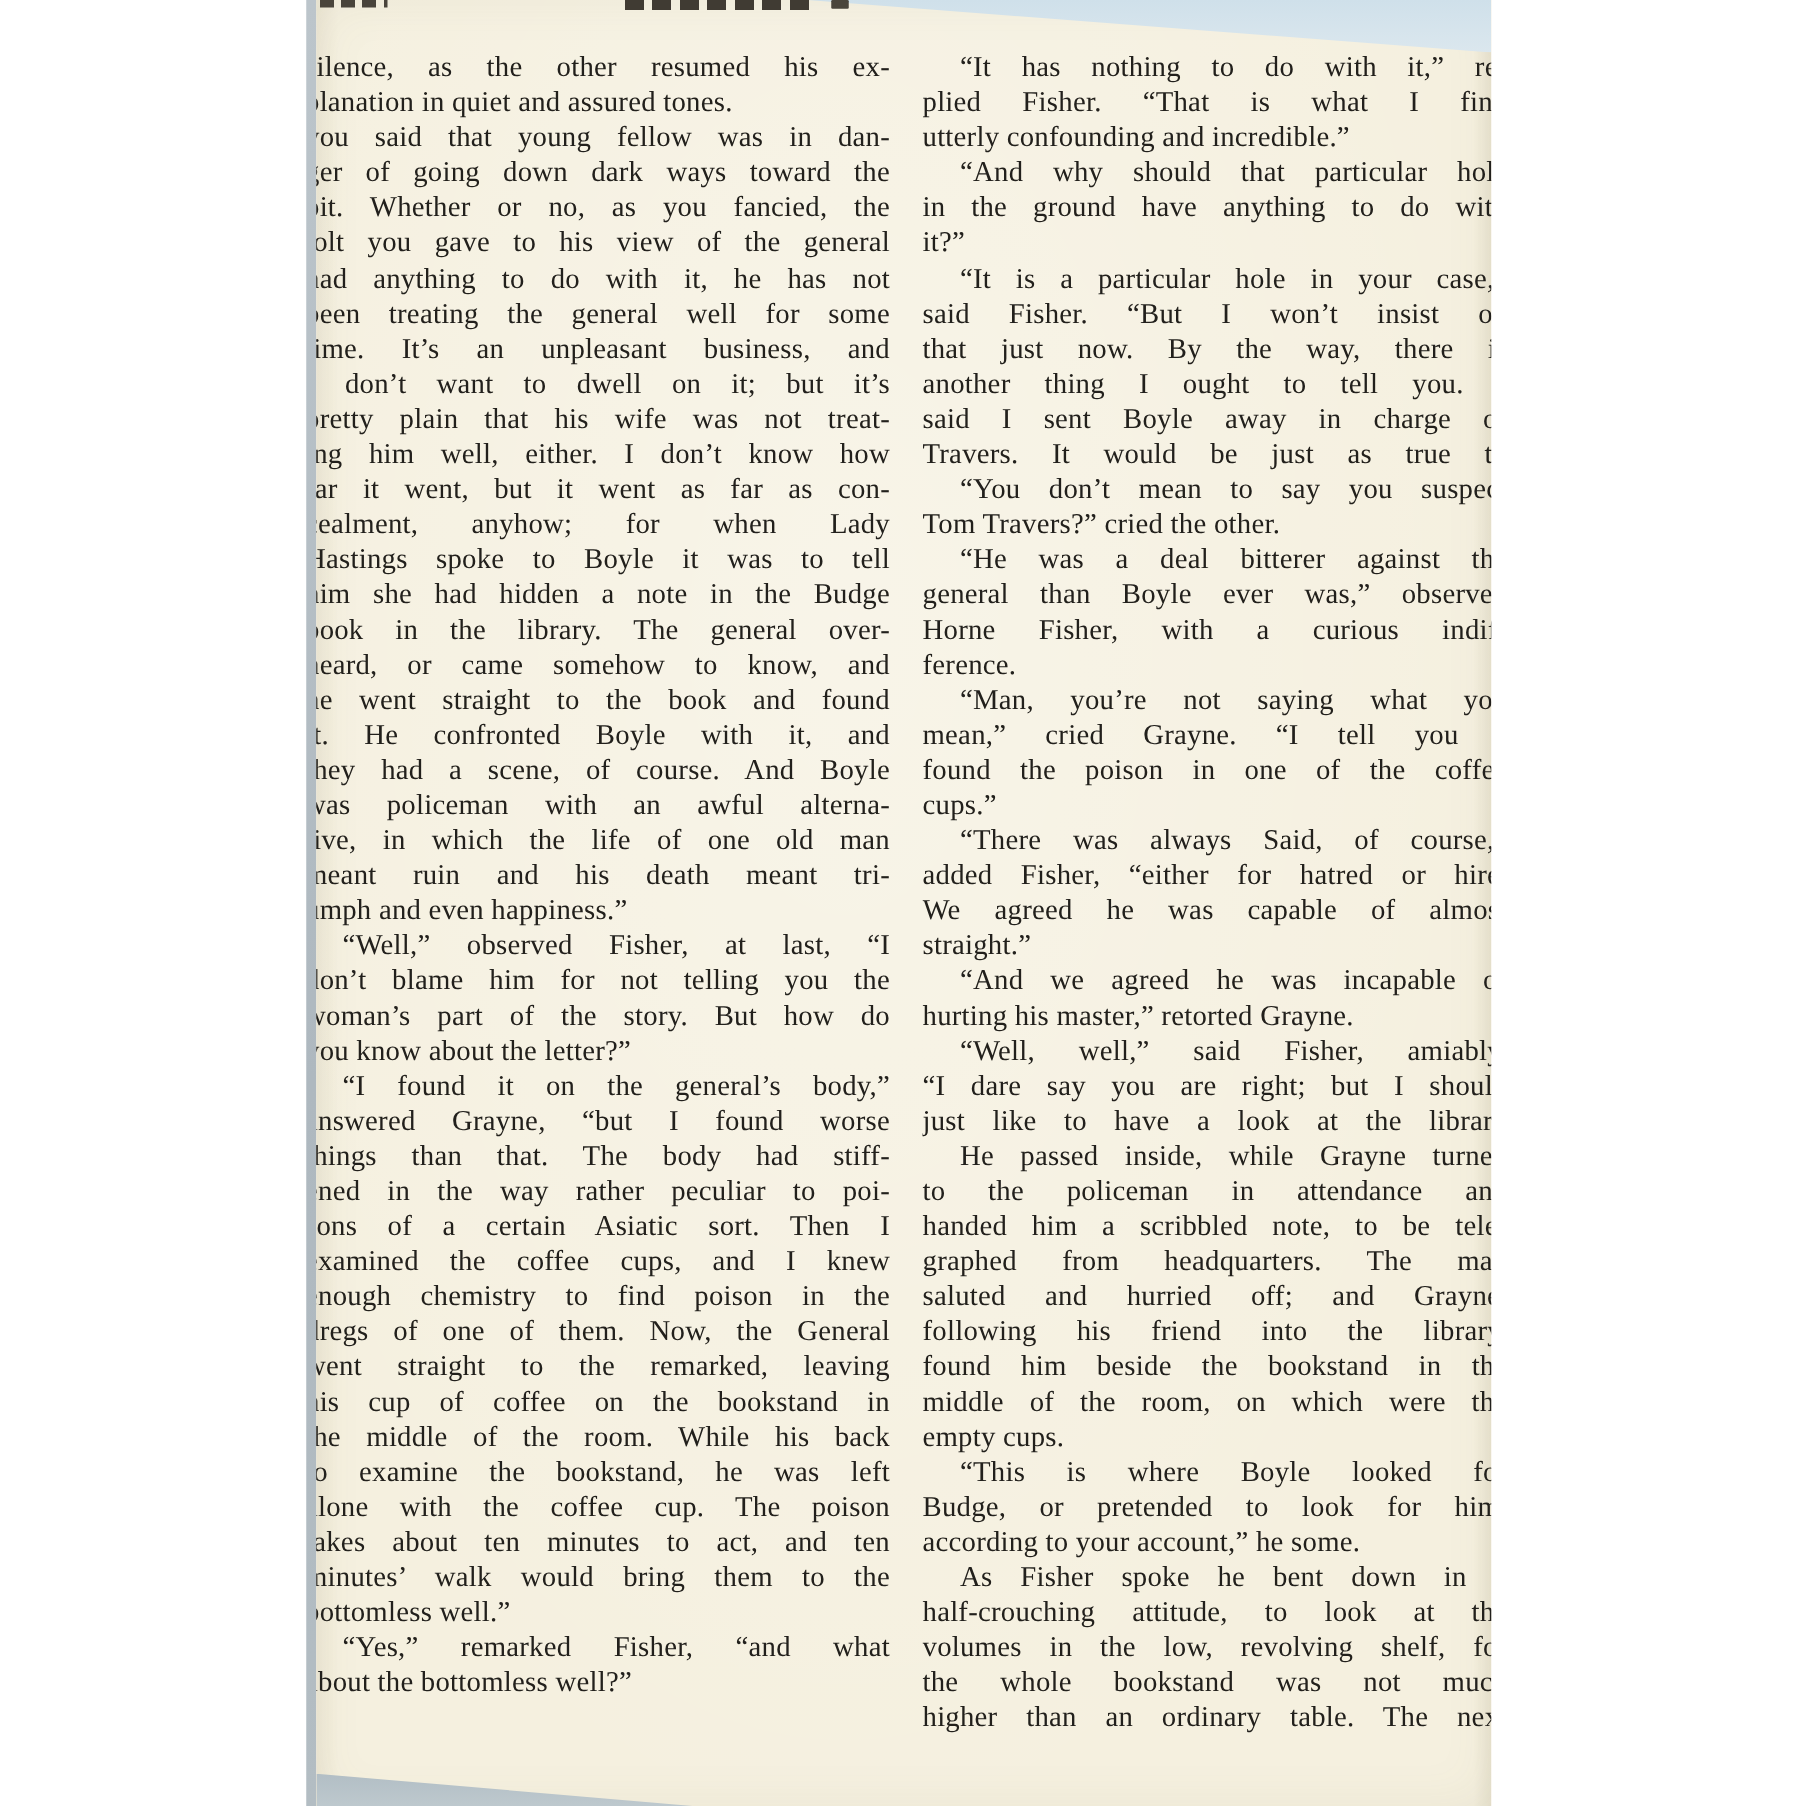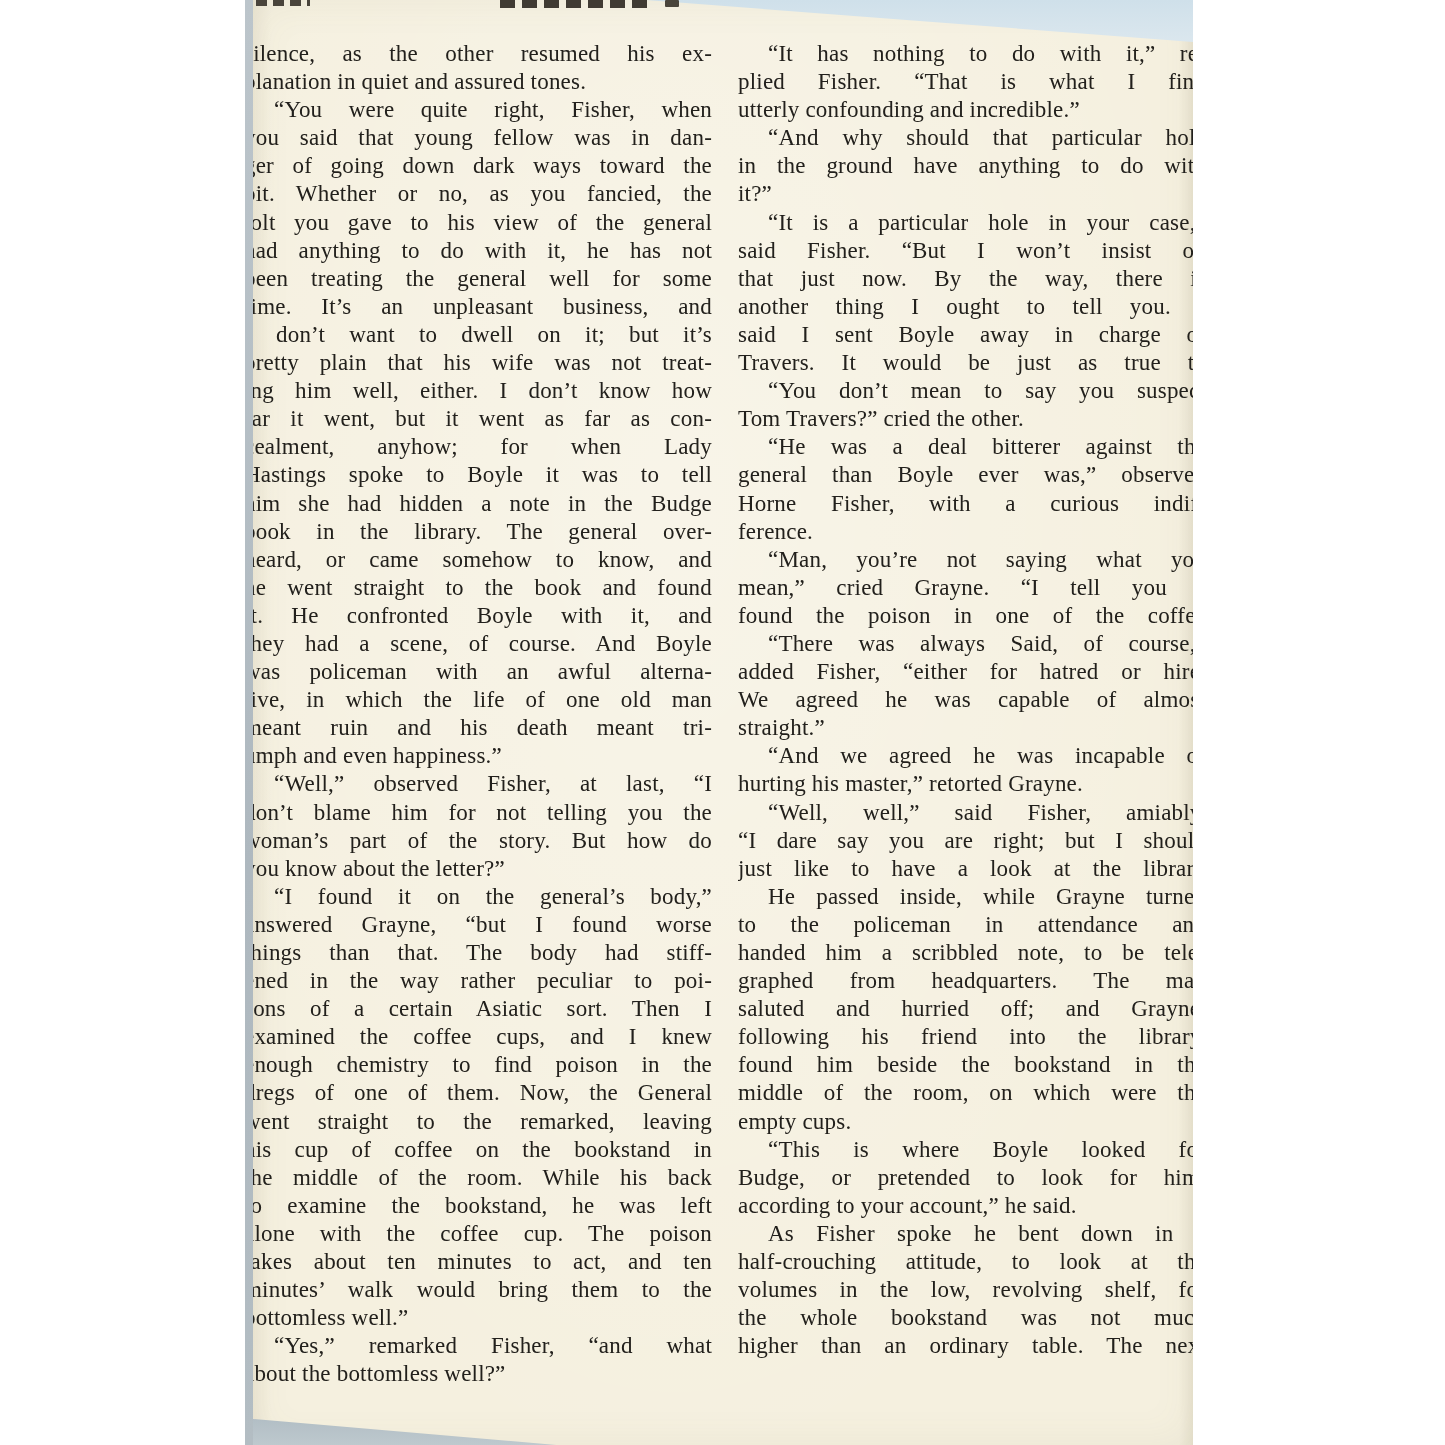--- a/index.html
+++ b/index.html
@@ -95,21 +95,20 @@
 <div class="canvas">
   <div class="edge-strip"></div>
   <div class="paper">
     <div class="top-wedge"></div>
     <div class="frag frag-page-number"></div>
     <div class="frag frag-running-title"></div>
     <div class="frag frag-title-tail"></div>
     <div class="column col-left">
         <div class="line">silence, as the other resumed his ex-</div>
         <div class="line para-end">planation in quiet and assured tones.</div>
-        <div class="line indent">“You were quite right, Fisher, when</div>
         <div class="line">you said that young fellow was in dan-</div>
         <div class="line">ger of going down dark ways toward the</div>
         <div class="line">pit. Whether or no, as you fancied, the</div>
         <div class="line">jolt you gave to his view of the general</div>
         <div class="line">had anything to do with it, he has not</div>
         <div class="line">been treating the general well for some</div>
         <div class="line">time. It’s an unpleasant business, and</div>
         <div class="line">I don’t want to dwell on it; but it’s</div>
         <div class="line">pretty plain that his wife was not treat-</div>
         <div class="line">ing him well, either. I don’t know how</div>
@@ -164,41 +163,42 @@
         <div class="line">Travers. It would be just as true to</div>
         <div class="line indent">“You don’t mean to say you suspect</div>
         <div class="line para-end">Tom Travers?” cried the other.</div>
         <div class="line indent">“He was a deal bitterer against the</div>
         <div class="line">general than Boyle ever was,” observed</div>
         <div class="line">Horne Fisher, with a curious indif-</div>
         <div class="line para-end">ference.</div>
         <div class="line indent">“Man, you’re not saying what you</div>
         <div class="line">mean,” cried Grayne. “I tell you I</div>
         <div class="line">found the poison in one of the coffee</div>
+        <div class="line para-end">cups.”</div>
         <div class="line indent">“There was always Said, of course,”</div>
         <div class="line">added Fisher, “either for hatred or hire.</div>
         <div class="line">We agreed he was capable of almost</div>
         <div class="line para-end">straight.”</div>
         <div class="line indent">“And we agreed he was incapable of</div>
         <div class="line para-end">hurting his master,” retorted Grayne.</div>
         <div class="line indent">“Well, well,” said Fisher, amiably,</div>
         <div class="line">“I dare say you are right; but I should</div>
         <div class="line">just like to have a look at the library</div>
         <div class="line indent">He passed inside, while Grayne turned</div>
         <div class="line">to the policeman in attendance and</div>
         <div class="line">handed him a scribbled note, to be tele-</div>
         <div class="line">graphed from headquarters. The man</div>
         <div class="line">saluted and hurried off; and Grayne,</div>
         <div class="line">following his friend into the library,</div>
         <div class="line">found him beside the bookstand in the</div>
         <div class="line">middle of the room, on which were the</div>
         <div class="line para-end">empty cups.</div>
         <div class="line indent">“This is where Boyle looked for</div>
         <div class="line">Budge, or pretended to look for him,</div>
-        <div class="line para-end">according to your account,” he said.</div>
+        <div class="line para-end">according to your account,” he some.</div>
         <div class="line indent">As Fisher spoke he bent down in a</div>
         <div class="line">half-crouching attitude, to look at the</div>
         <div class="line">volumes in the low, revolving shelf, for</div>
         <div class="line">the whole bookstand was not much</div>
         <div class="line">higher than an ordinary table. The next</div>
       </div>
     <div class="bottom-wedge"></div>
   </div>
 </div>
 

